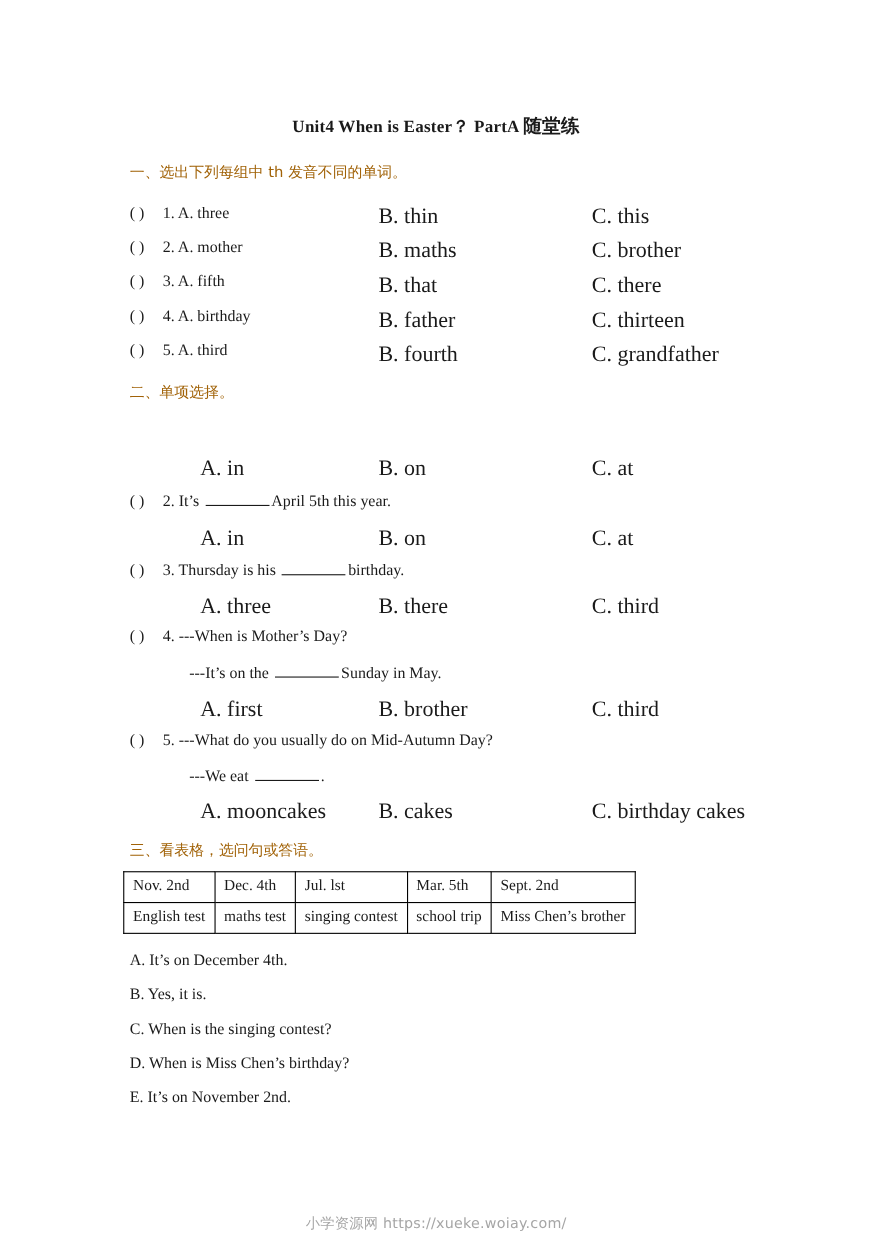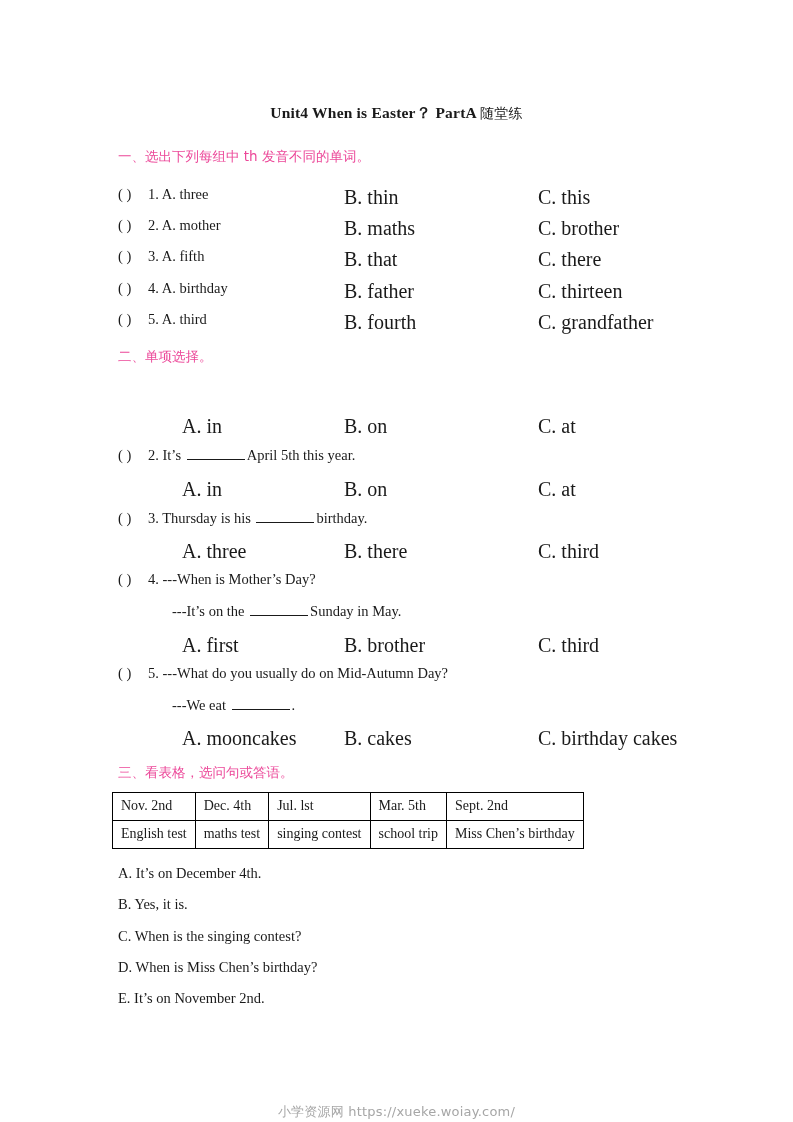--- a/index.html
+++ b/index.html
@@ -28,31 +28,31 @@
     top: 103px;
     left: 0;
     width: 793px;
     text-align: center;
     font-size: 15.5px;
     font-weight: bold;
     letter-spacing: 0.2px;
   }
   .doc-title .cn {
     font-family: "DejaVu Sans", "Liberation Sans", sans-serif;
-    font-size: 14px;
-    font-weight: normal;
+    font-size: 17px;
+    font-weight: bold;
   }
 
   
   .section-heading {
     position: absolute;
     left: 118px;
     font-family: "DejaVu Sans", "Liberation Sans", sans-serif;
     font-size: 13.5px;
-    color: #ec4899;
+    color: #a16207;
     white-space: nowrap;
   }
 
   
   .qrow {
     position: absolute;
     left: 118px;
     width: 620px;
     font-size: 14.5px;
     white-space: nowrap;
@@ -260,21 +260,21 @@
         <td>Dec. 4th</td>
         <td>Jul. lst</td>
         <td>Mar. 5th</td>
         <td>Sept. 2nd</td>
       </tr>
       <tr>
         <td>English test</td>
         <td>maths test</td>
         <td>singing contest</td>
         <td>school trip</td>
-        <td>Miss Chen’s birthday</td>
+        <td>Miss Chen’s brother</td>
       </tr>
     </tbody>
       </table>
   </div>
 
   <div class="ansline" style="top:865px;">A. It’s on December 4th.</div>
   <div class="ansline" style="top:896px;">B. Yes, it is.</div>
   <div class="ansline" style="top:928px;">C. When is the singing contest?</div>
   <div class="ansline" style="top:959px;">D. When is Miss Chen’s birthday?</div>
   <div class="ansline" style="top:990px;">E. It’s on November 2nd.</div>

